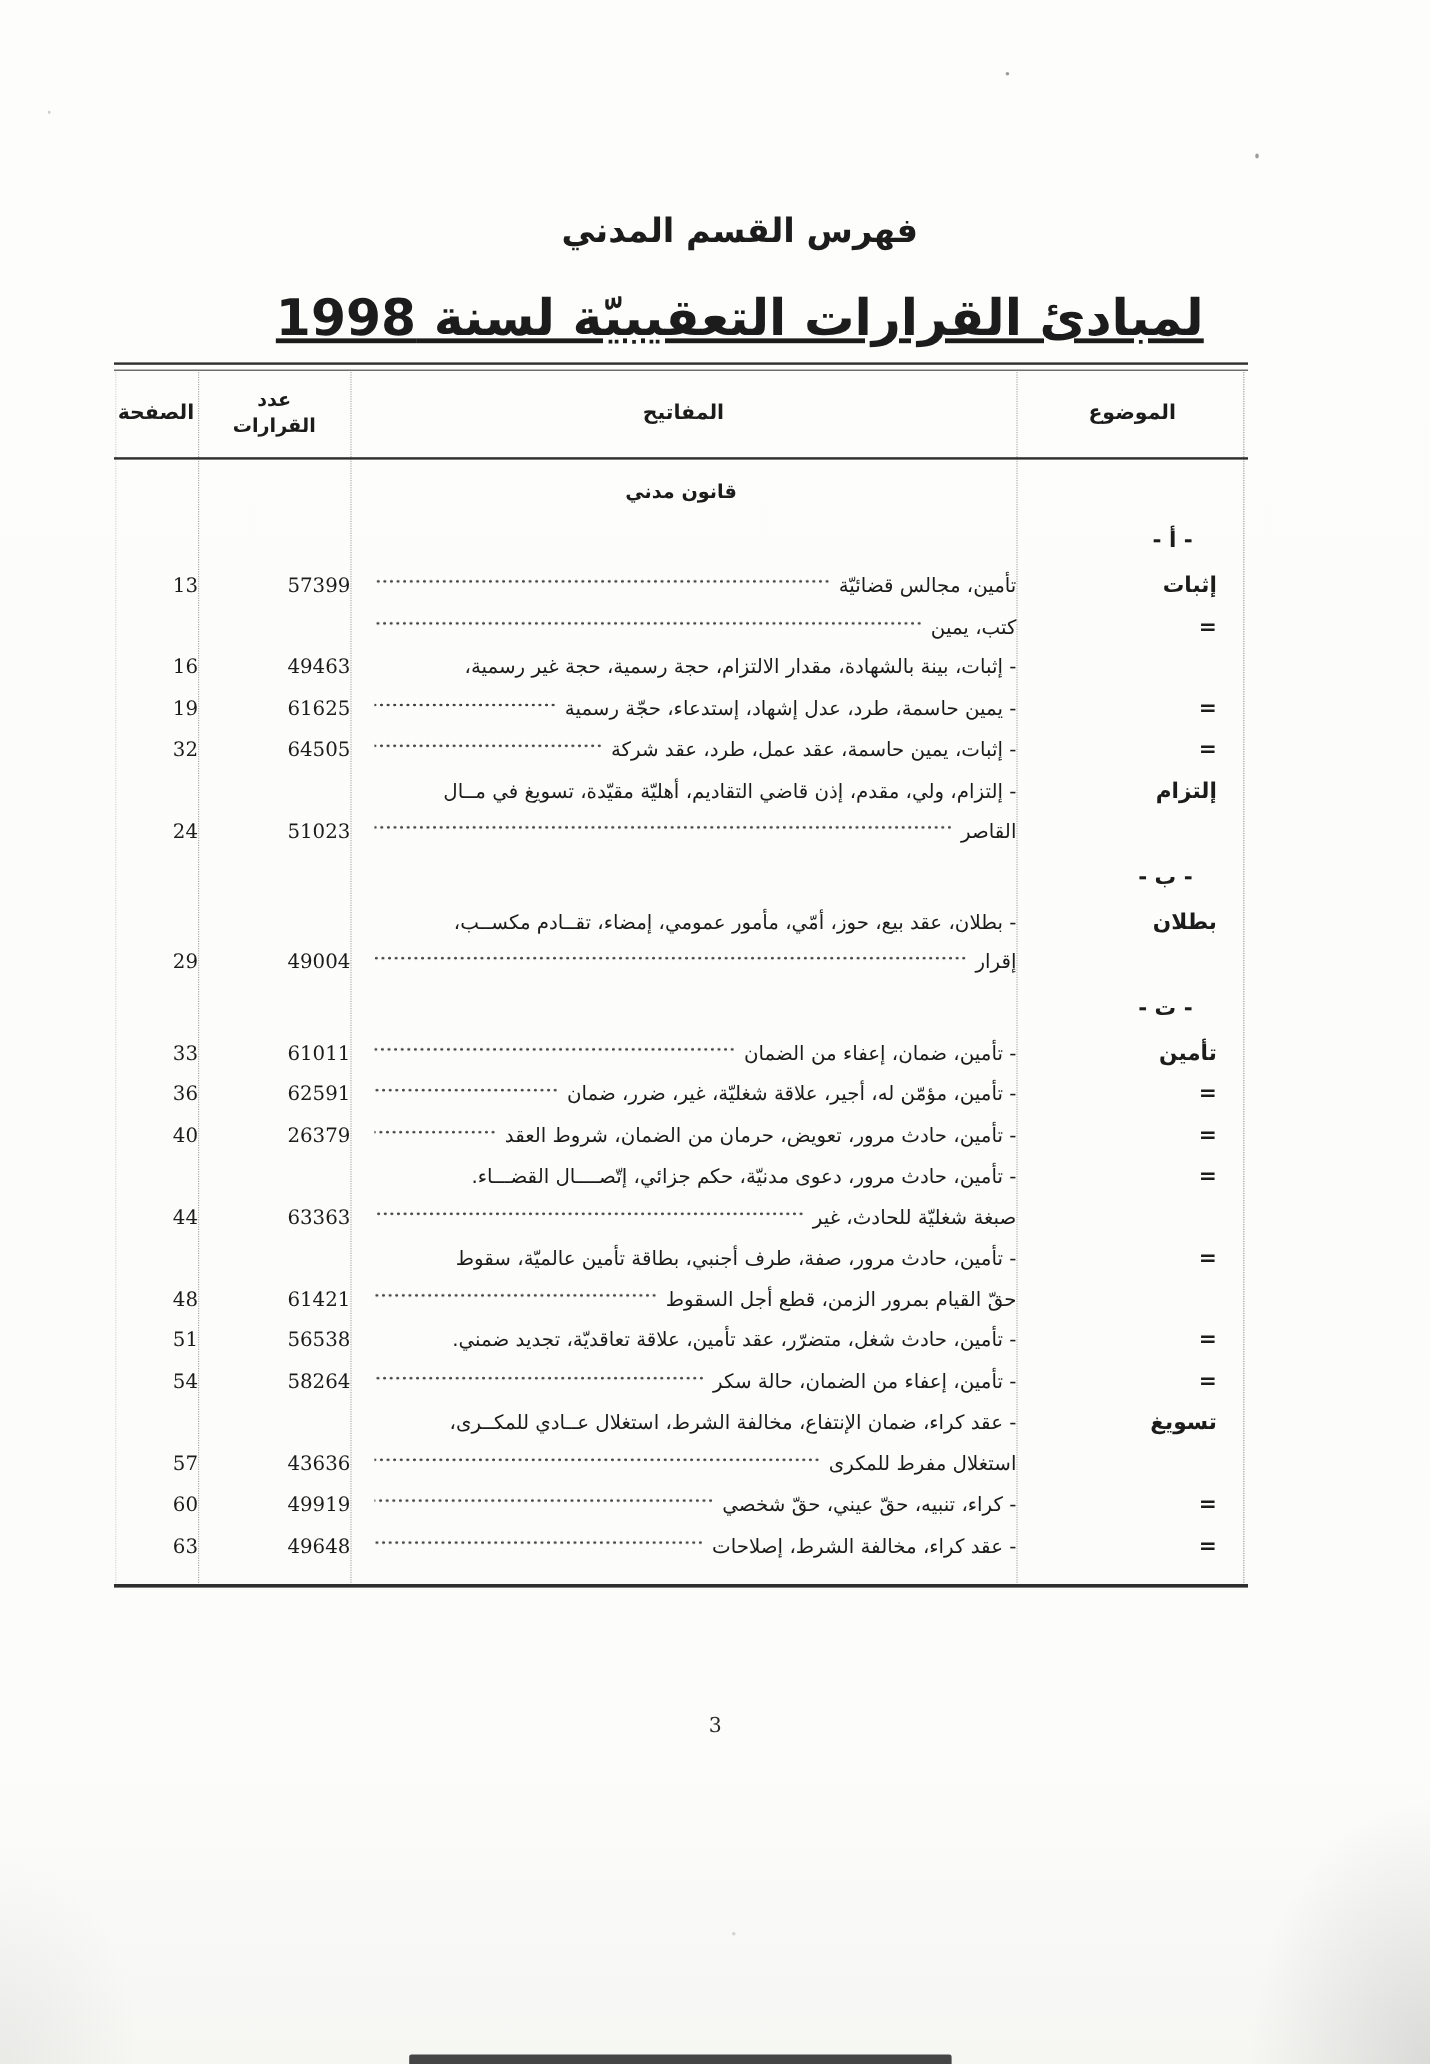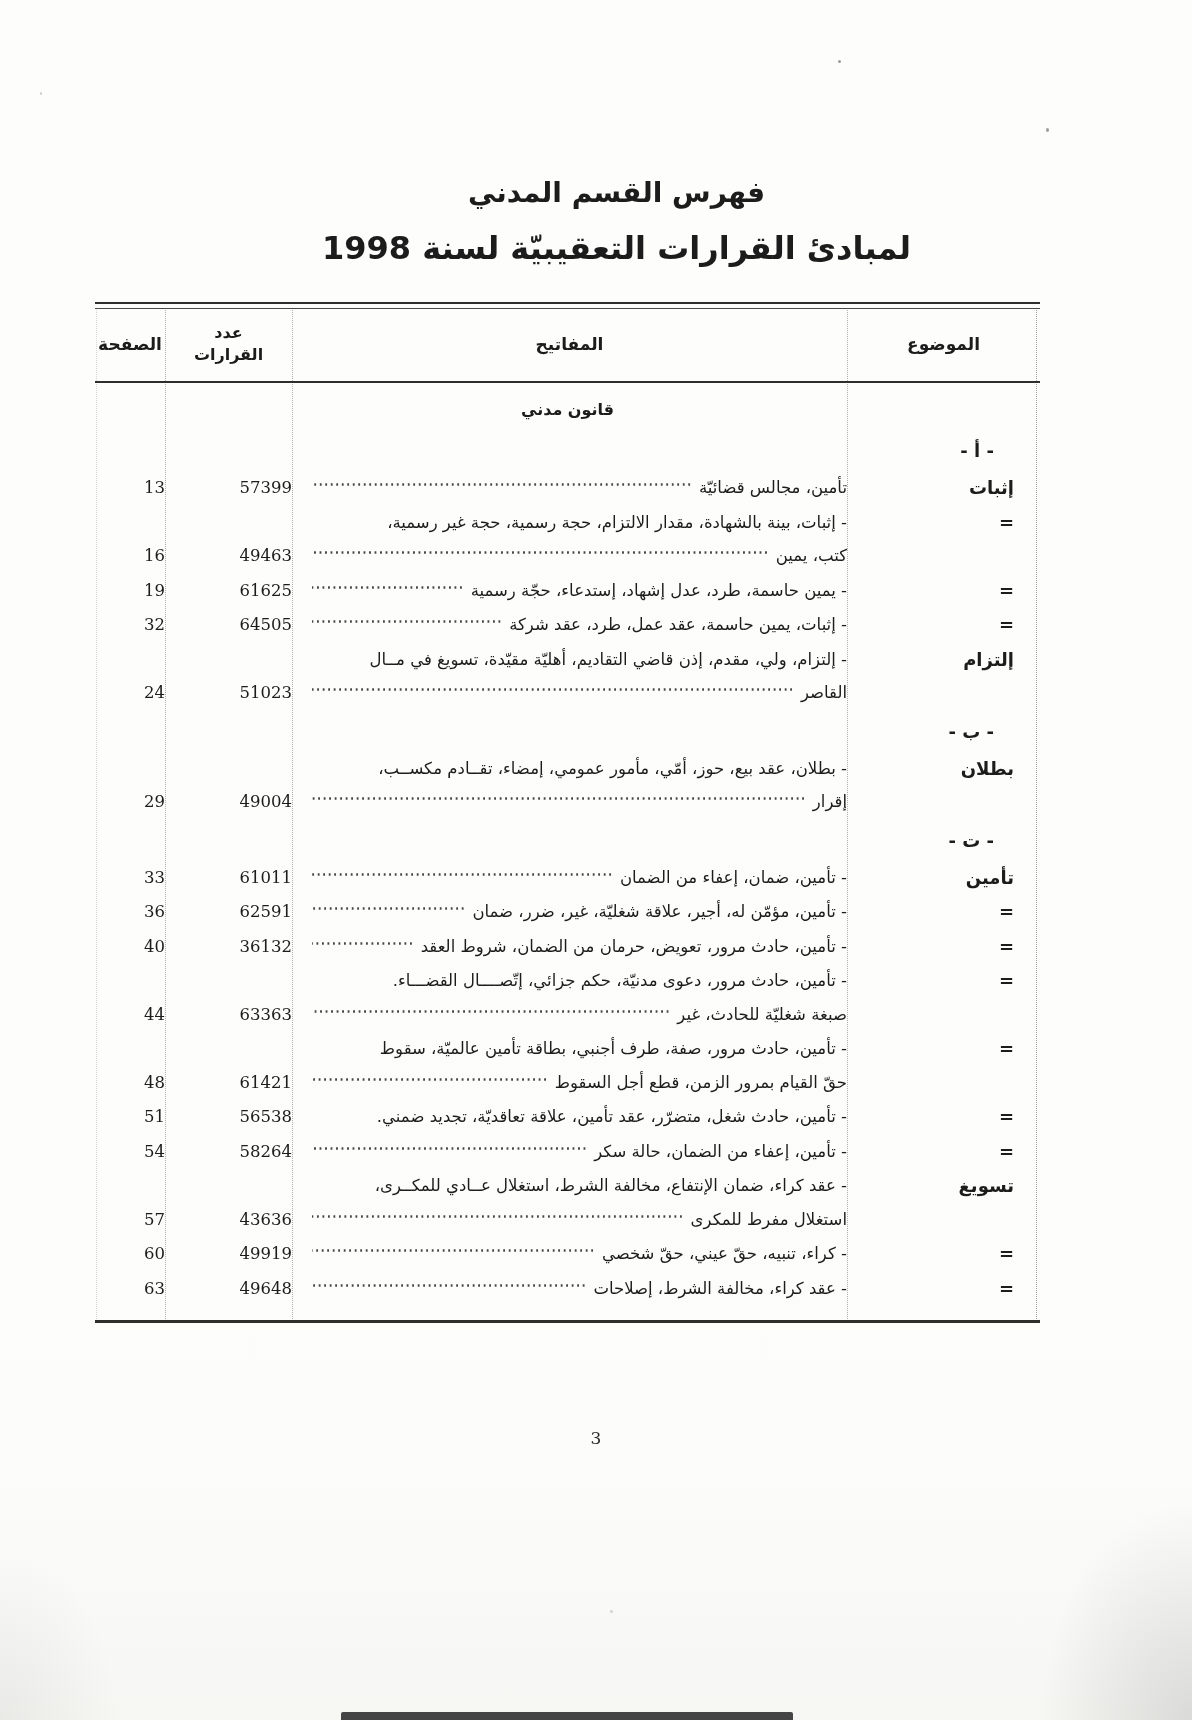--- a/index.html
+++ b/index.html
@@ -7,21 +7,21 @@
     position:relative;width:1192px;height:1720px;margin:0 auto;
     background:
       radial-gradient(ellipse at 100% 100%, rgba(90,90,88,.18) 0%, rgba(0,0,0,0) 9%),
       radial-gradient(ellipse at 0% 100%, rgba(120,120,118,.10) 0%, rgba(0,0,0,0) 7%),
       linear-gradient(180deg,#fdfdfc 0%,#fcfcfa 85%,#f6f6f3 100%);
     overflow:hidden;color:#1c1c1c;
     font-family:"DejaVu Sans", sans-serif;
   }
   .titles{position:absolute;top:176px;left:0;right:0;text-align:center;direction:rtl;padding-left:41px;}
   .doc-title{font-size:28px;font-weight:bold;}
-  .doc-subtitle{margin-top:20px;font-size:32px;font-weight:bold;letter-spacing:.5px;}
+  .doc-subtitle{margin-top:31px;font-size:42px;font-weight:bold;letter-spacing:.5px;text-decoration:underline;}
 
   .doc-table{position:absolute;left:95px;top:302px;width:945px;direction:rtl;}
   .rule-top{height:4px;border-top:2px solid #2e2e2e;border-bottom:1px solid #4a4a4a;}
   .thead{
     display:grid;grid-template-columns:193px 1fr 127px 70px;align-items:center;
     min-height:62px;padding:4px 0 6px;border-bottom:2px solid #2e2e2e;
   }
   .th{text-align:center;font-weight:bold;font-size:17px;line-height:1.35;}
   .th-decisions{font-size:16px;}
   .tbody{position:relative;padding:6px 0 14px;border-bottom:3px solid #2e2e2e;}
@@ -93,25 +93,25 @@
               <span class="leader"></span>
             </div>
           </div>
           <div class="cell-num cell-decisions">57399</div>
           <div class="cell-num cell-page">13</div>
         </div>
         <div class="row entry-row">
           <div class="cell-subject">=</div>
           <div class="cell-keys">
             <div class="key-line">
+              <span class="key-text">كتب، يمين</span>
+              <span class="leader"></span>
+            </div>
+            <div class="key-line">
               <span class="key-text">- إثبات، بينة بالشهادة، مقدار الالتزام، حجة رسمية، حجة غير رسمية،</span>
-            </div>
-            <div class="key-line">
-              <span class="key-text">كتب، يمين</span>
-              <span class="leader"></span>
             </div>
           </div>
           <div class="cell-num cell-decisions">49463</div>
           <div class="cell-num cell-page">16</div>
         </div>
         <div class="row entry-row">
           <div class="cell-subject">=</div>
           <div class="cell-keys">
             <div class="key-line">
               <span class="key-text">- يمين حاسمة، طرد، عدل إشهاد، إستدعاء، حجّة رسمية</span>
@@ -189,21 +189,21 @@
           <div class="cell-num cell-page">36</div>
         </div>
         <div class="row entry-row">
           <div class="cell-subject">=</div>
           <div class="cell-keys">
             <div class="key-line">
               <span class="key-text">- تأمين، حادث مرور، تعويض، حرمان من الضمان، شروط العقد</span>
               <span class="leader"></span>
             </div>
           </div>
-          <div class="cell-num cell-decisions">36132</div>
+          <div class="cell-num cell-decisions">26379</div>
           <div class="cell-num cell-page">40</div>
         </div>
         <div class="row entry-row">
           <div class="cell-subject">=</div>
           <div class="cell-keys">
             <div class="key-line">
               <span class="key-text">- تأمين، حادث مرور، دعوى مدنيّة، حكم جزائي، إتّصــــال القضـــاء.</span>
             </div>
             <div class="key-line">
               <span class="key-text">صبغة شغليّة للحادث، غير</span>

